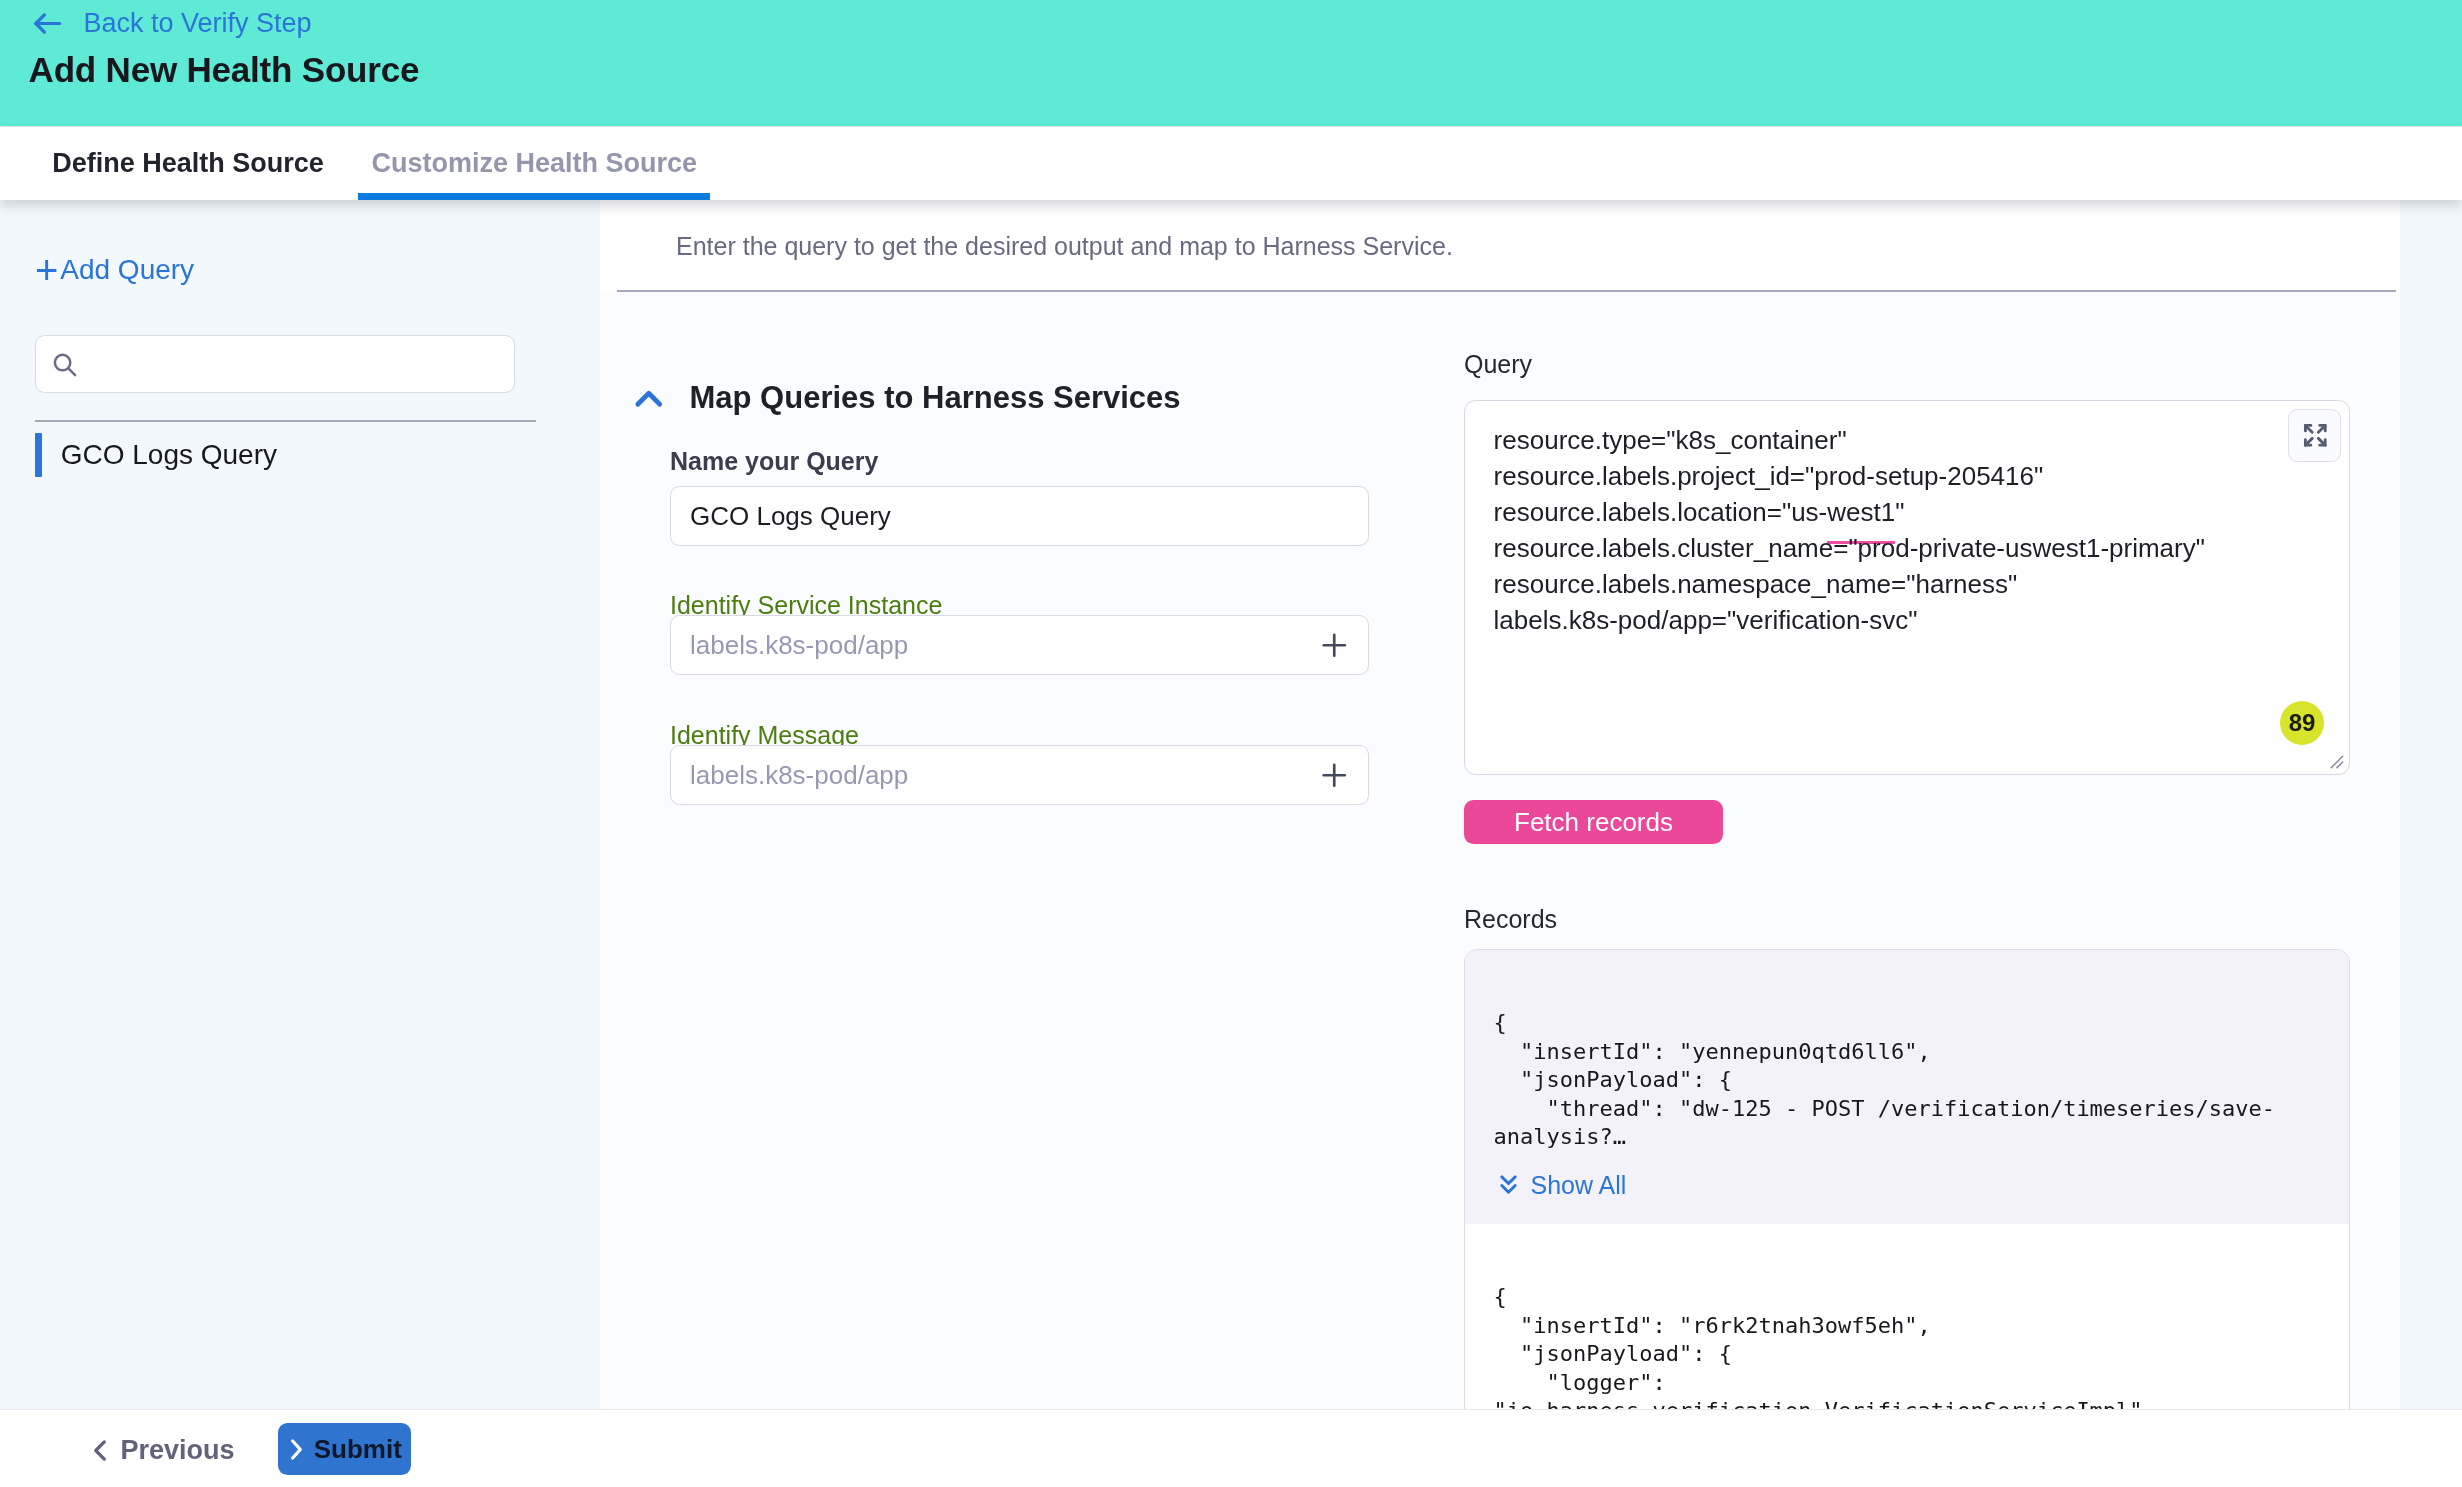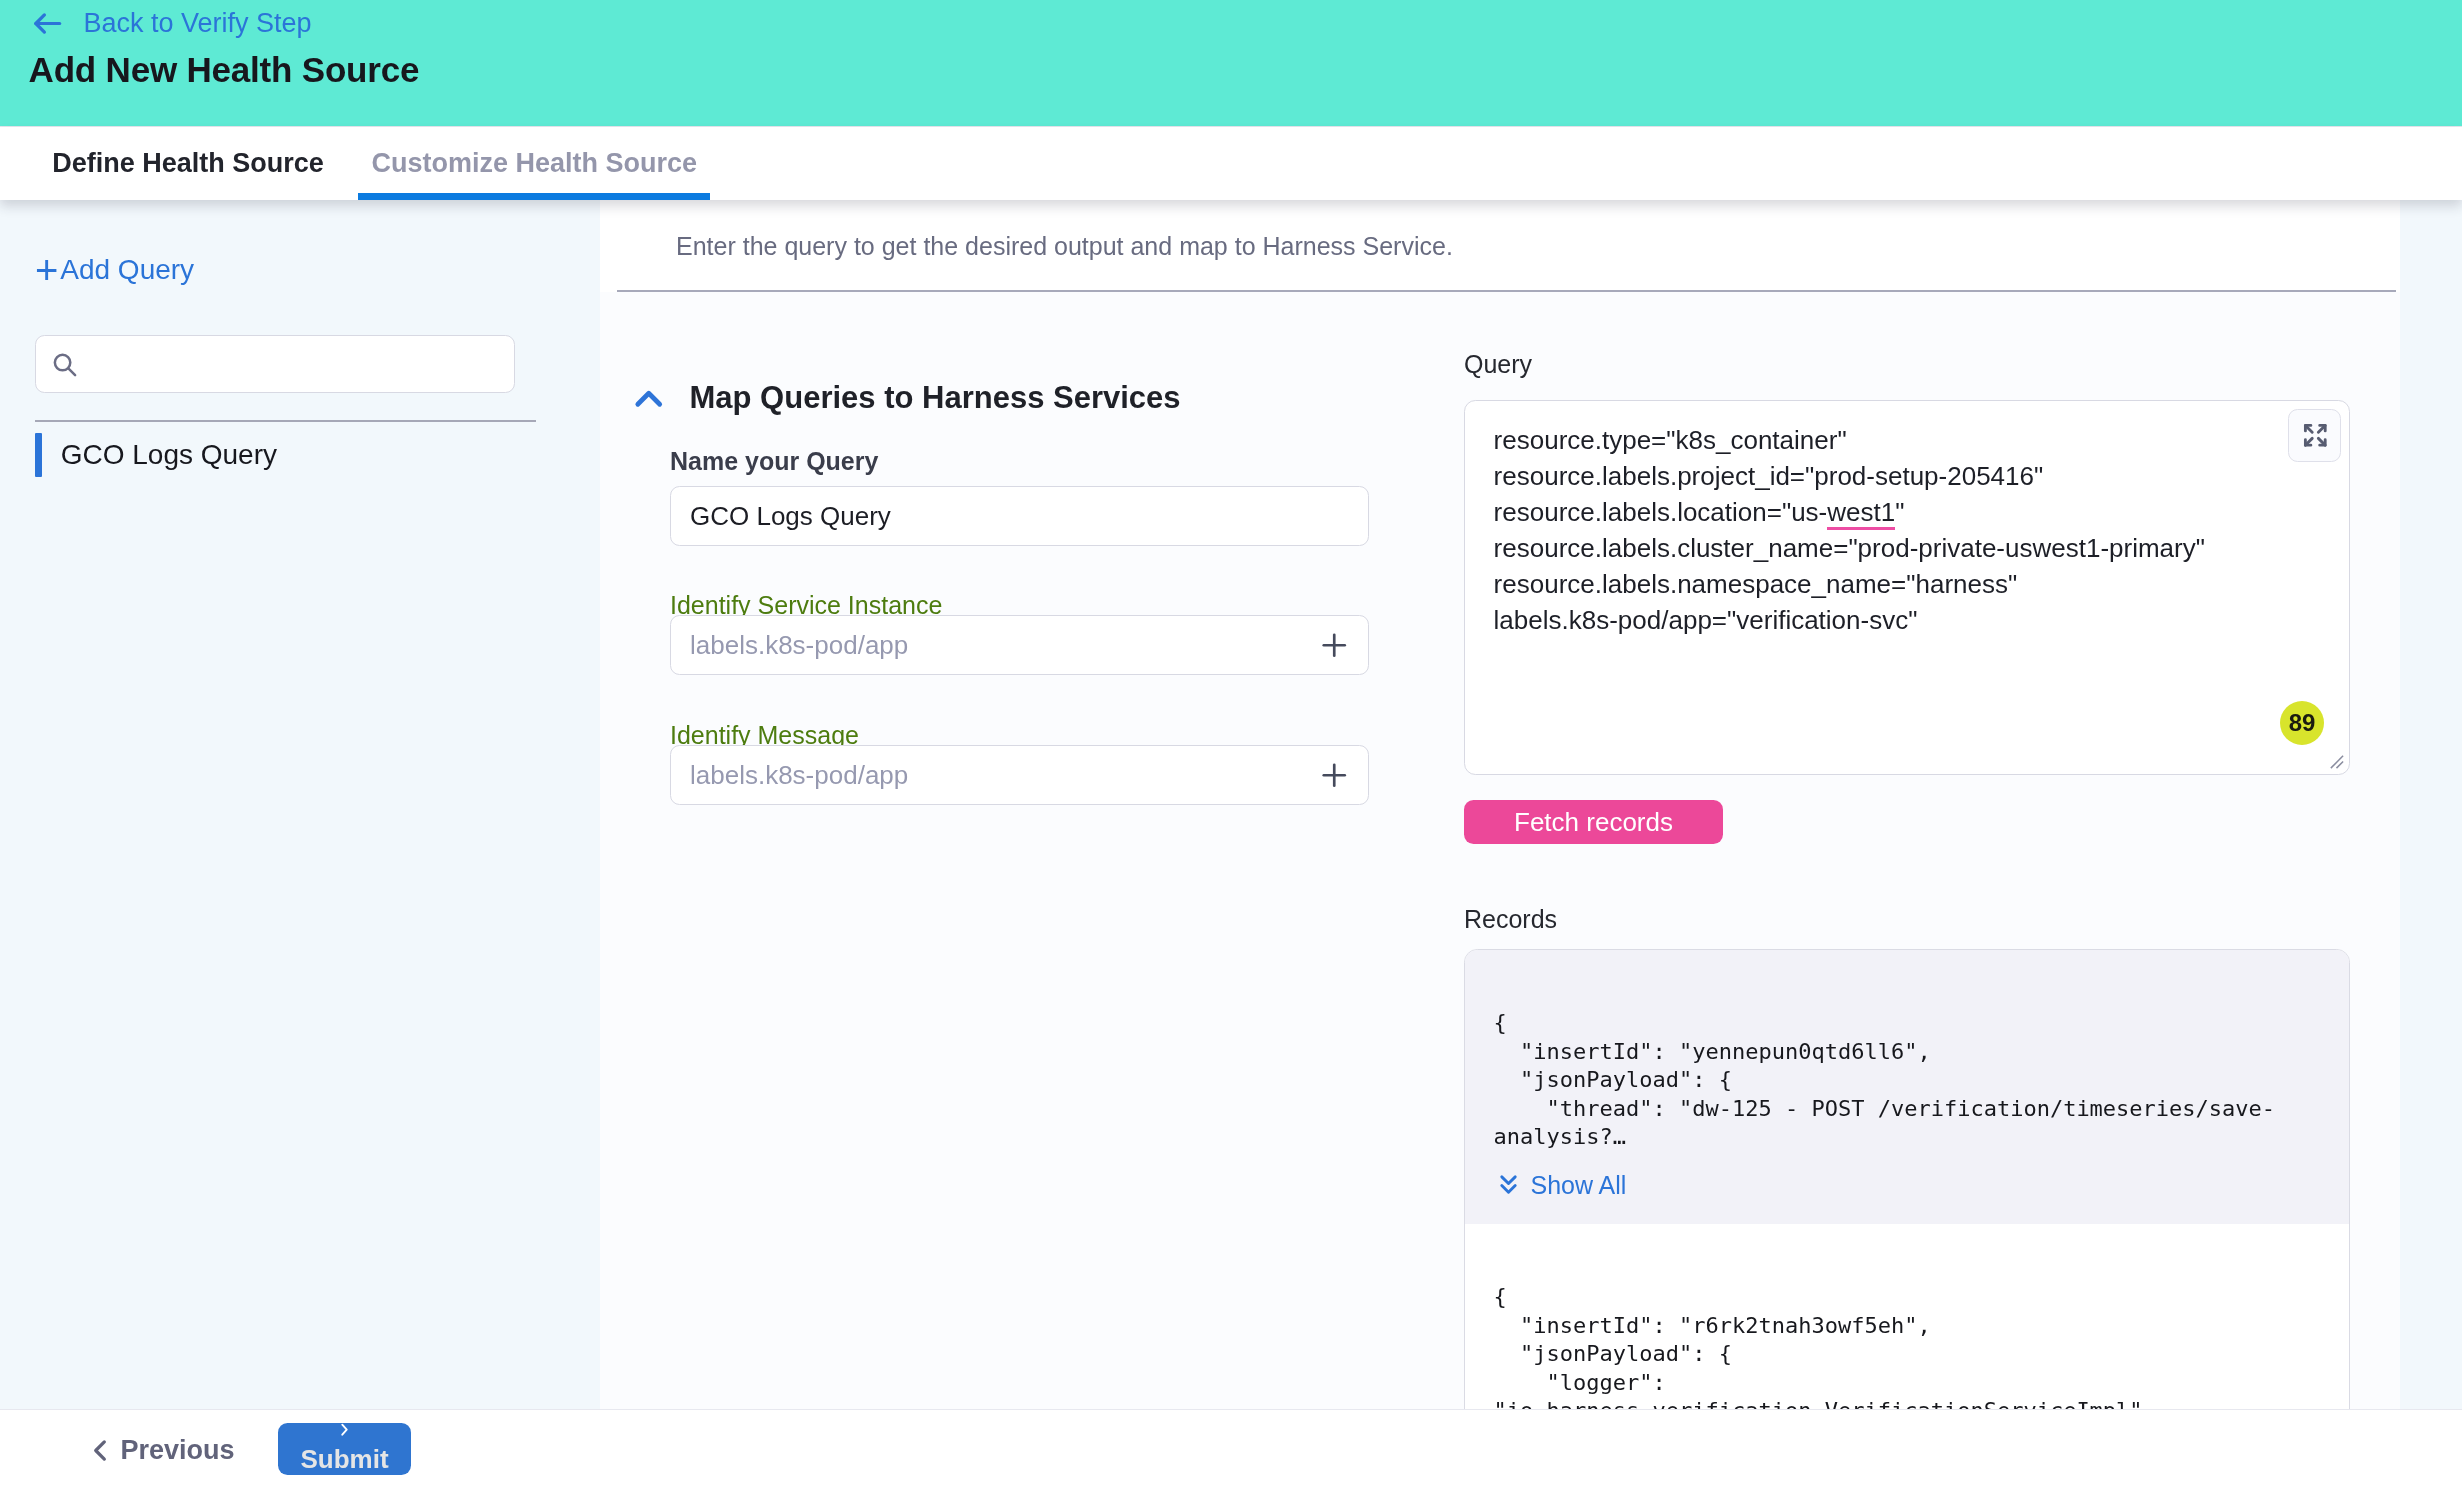--- a/index.html
+++ b/index.html
@@ -54,37 +54,37 @@
   .field-label { position:absolute; left:70px; font-size:25px; font-weight:600; color:#3a3d4b; }
   .field-label.muted { color:#4d7c0f; font-weight:500;margin-top:12px; }
   .text-field { position:absolute; left:70px; width:699px; height:60px; background:#fff; border:1.9px solid #d8d9e3; border-radius:9.5px; display:flex; align-items:center; padding:0 19px; }
   .text-field input { border:none; outline:none; background:transparent; flex:1; font-size:26px; font-family:inherit; color:#1c1d24; }
   .text-field input::placeholder, .search-box input::placeholder { color:#9699b0; opacity:1; }
   .plus-btn { margin-left:13.3px; cursor:pointer; background:none; border:none; padding:0; }
 
   .query-label { position:absolute; left:864px; top:58px; font-size:25px; font-weight:500; color:#26282f; }
   .query-box { position:absolute; left:864px; top:108px; width:886px; height:375px; background:#fff; border:1.9px solid #d8d9e3; border-radius:11.4px; }
   .query-text { position:absolute; left:28.6px; top:21px; font-family:"Liberation Sans",sans-serif; font-size:26px; line-height:36px; color:#1d1f27; white-space:pre; }
-  .spell-error { border-bottom:3.8px solid #ee4da4; padding-bottom:0; }
+  .spell-error { border-bottom:3.8px solid #ee4da4; padding-bottom:14px; }
   .expand-btn { position:absolute; top:7.6px; right:7.6px; width:53px; height:53px; border:1.9px solid #dfe0ea; border-radius:9.5px; background:#fafbfe; display:flex; align-items:center; justify-content:center; cursor:pointer; }
   .char-badge { position:absolute; right:25px; bottom:28.6px; width:44px; height:44px; border-radius:50%; background:#d8e42c; color:#1a1b10; font-size:24px; font-weight:700; display:flex; align-items:center; justify-content:center; }
   .resize-grip { position:absolute; right:3.8px; bottom:3.8px; cursor:nwse-resize; }
 
   .fetch-btn { position:absolute; left:864px; top:508px; width:259px; height:44px; background:#ec4899; border:none; border-radius:9.5px; color:#fff; font-size:26px; font-weight:500; font-family:inherit; display:flex; align-items:center; justify-content:center; cursor:pointer; }
 
   .records-label { position:absolute; left:864px; top:613px; font-size:25px; font-weight:500; color:#26282f; }
   .records-box { position:absolute; left:864px; top:657px; width:886px; height:781px; background:#fff; border:1.9px solid #dadbe4; border-radius:13.3px; overflow:hidden; }
   .record-stripe { background:#f2f2f8; height:274px; }
   .record-text { font-family:"DejaVu Sans Mono", monospace; font-size:22px; line-height:28.6px; color:#17181d; white-space:pre; padding:59px 0 0 28.6px; }
   .show-all { display:inline-flex; align-items:center; gap:10.5px; margin:19px 0 0 32px; color:#2b74d8; font-size:25px; font-weight:500; cursor:pointer; }
 
   
   .app-footer { position:absolute; left:0; right:0; bottom:0; height:78px; background:#fff; border-top:1px solid #e7e8ef; }
   .prev-btn { position:absolute; left:90px; top:19px; height:42px; display:flex; align-items:center; gap:9.5px; background:none; border:none; color:#61637a; font-size:27px; font-weight:600; font-family:inherit; cursor:pointer;text-align:right; }
-  .submit-btn { position:absolute; left:278px; top:13.3px; width:133px; height:52px; background:#2f75d0; border:none; border-radius:9.5px; color:#e5e5e5; font-size:26px; font-weight:600; font-family:inherit; display:flex; align-items:center; justify-content:center; gap:7.6px; cursor:pointer;flex-direction:column; }
+  .submit-btn { position:absolute; left:278px; top:13.3px; width:133px; height:52px; background:#2f75d0; border:none; border-radius:9.5px; color:#0f172a; font-size:26px; font-weight:600; font-family:inherit; display:flex; align-items:center; justify-content:center; gap:7.6px; cursor:pointer; }
 </style>
 </head>
 <body>
 
 <div class="app-header">
   <div class="back-link">
     <span>
       <svg width="30.5" height="25" viewBox="0 0 32 26" fill="none" stroke="#2b74d8" stroke-width="3.4" stroke-linecap="round" stroke-linejoin="round">
         <path d="M29 13 H4"></path>
           <path d="M13 4 L4 13 L13 22"></path>

